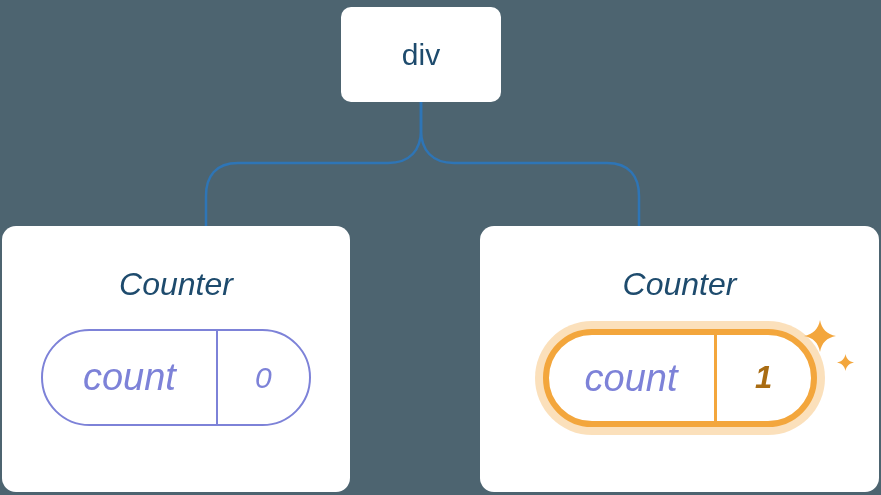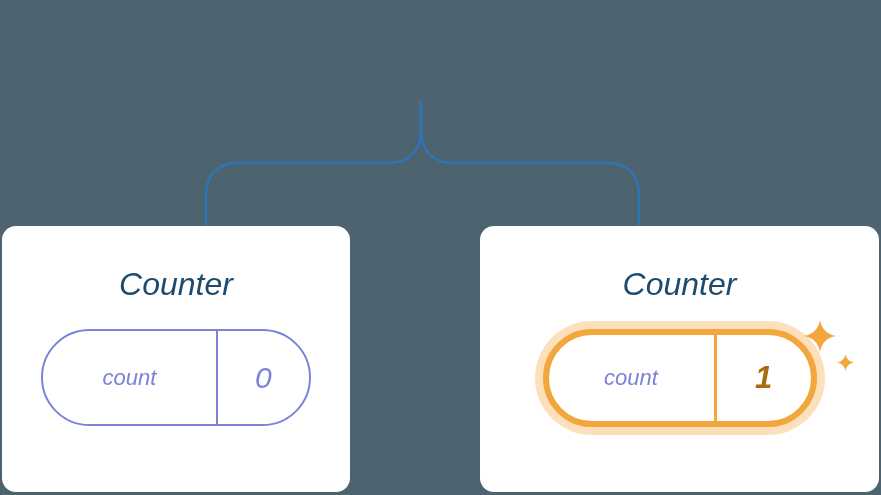--- a/index.html
+++ b/index.html
@@ -62,21 +62,21 @@
     margin: 26px auto 0;
     width: 270px; height: 97px;
     border: 2.5px solid var(--purple, #7d82d8);
     border-radius: 60px;
     background: var(--card, #ffffff);
     box-sizing: border-box;
   }
   .pill .pill-key {
     flex: 0 0 65%;
     display: flex; align-items: center; justify-content: center;
-    font-size: 22px;
+    font-size: 38px;
     color: var(--purple, #7d82d8);
   }
   .pill .pill-value {
     flex: 1;
     display: flex; align-items: center; justify-content: center;
     border-left: 2.5px solid var(--purple, #7d82d8);
     font-size: 30px;
     color: var(--purple, #7d82d8);
   }
 
@@ -106,20 +106,23 @@
 </head>
 <body>
 
 <div class="stage">
 
   <svg class="connector" viewBox="0 0 881 495" xmlns="http://www.w3.org/2000/svg" aria-hidden="true">
     <path d="M421 101 L421 130 C421 150 410 163 388 163 L238 163 C216 163 206 176 206 196 L206 228"></path>
     <path d="M421 101 L421 130 C421 150 432 163 454 163 L607 163 C629 163 639 176 639 196 L639 228"></path>
   </svg>
 
+  <div class="root-node">
+    <span>div</span>
+  </div>
 
   <div class="card left">
     <div class="card-title">Counter</div>
     <div class="pill">
       <div class="pill-key">count</div>
       <div class="pill-value">0</div>
     </div>
   </div>
 
   <div class="card right">

